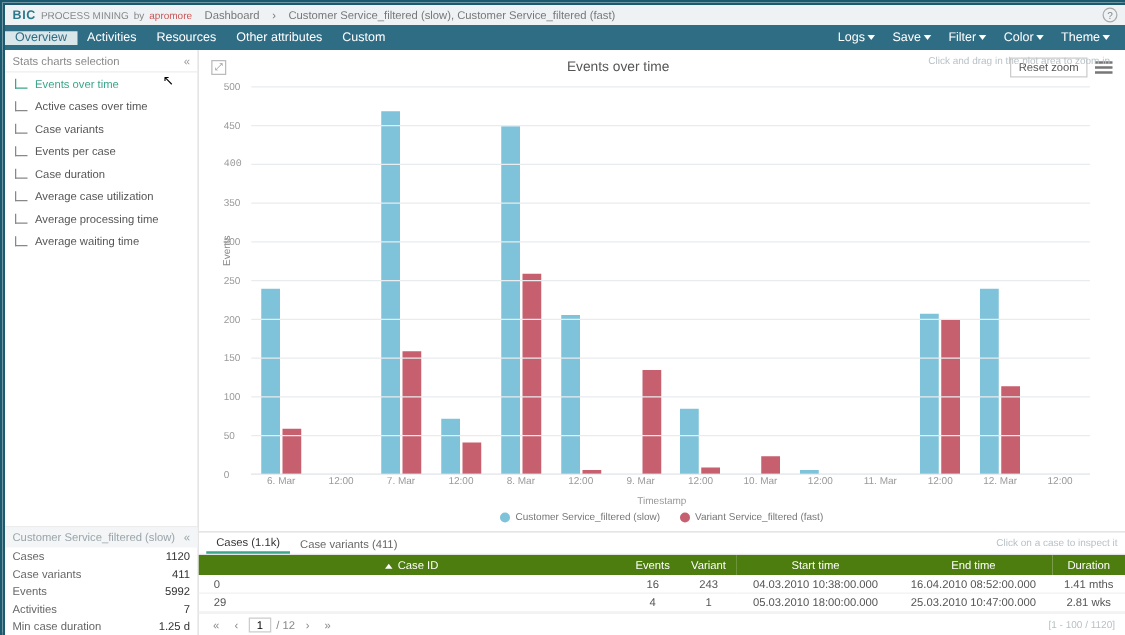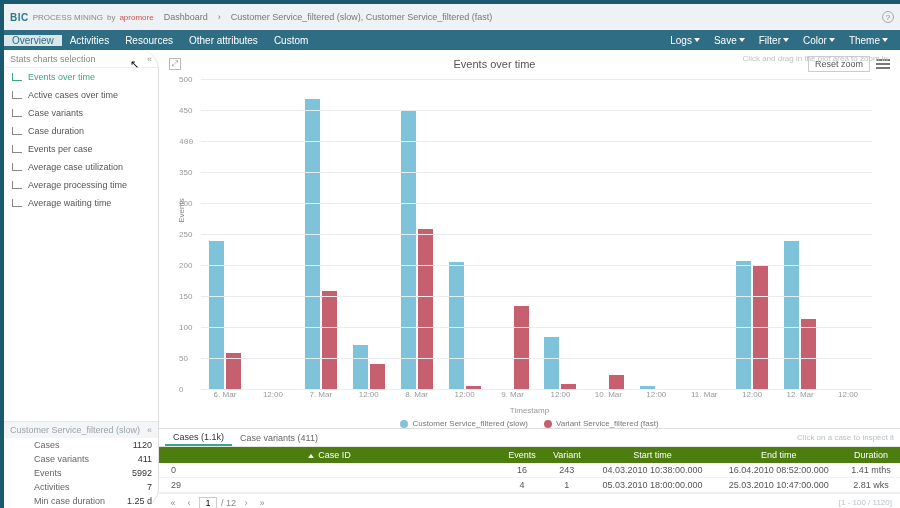--- a/index.html
+++ b/index.html
@@ -1,43 +1,43 @@
 <!DOCTYPE html>
 <html><head>
 <meta charset="utf-8">
 <style>
   * { box-sizing: border-box; margin: 0; padding: 0; }
   html, body { width: 900px; height: 508px; font-family: Arial, sans-serif; font-size: 10px; color: #333; overflow: hidden; background:#fff; border:2px solid #1b5a6e;}
   .app { display: flex; flex-direction: column; height: 100%; }
-  .topbar { height:26px; background:#eef2f4; display:flex; align-items:center; padding:0 6px; gap:4px; font-size:9px; color:#555;}
+  .topbar { height:16px; background:#eef2f4; display:flex; align-items:center; padding:0 6px; gap:4px; font-size:9px; color:#555;}
   .topbar .logo { font-weight:bold; color:#2b7a8c; font-size:10px; letter-spacing:0.5px;}
   .topbar .sub { color:#888; font-size:8px;}
   .topbar .crumb { color:#777; margin-left:6px;}
   .topbar .help { margin-left:auto; width:12px; height:12px; border:1px solid #aaa; border-radius:50%; display:flex; align-items:center; justify-content:center; font-size:8px; color:#888;}
   .menubar { height:20px; background:#2f6d85; display:flex; align-items:center; color:#fff; font-size:10px;}
   .menubar .left { display:flex; height:100%;align-items:center;}
   .menubar .tab { padding:0 8px; display:flex; align-items:center; gap:4px; cursor:pointer;}
   .menubar .tab.active { background:#d9e6ea; color:#2f6d85;}
   .menubar .right { margin-left:auto; display:flex; gap:2px; padding-right:6px;}
   .menubar .ritem { padding:0 6px; display:flex; align-items:center; gap:2px; cursor:pointer;}
   .menubar .caret { border-left:3px solid transparent; border-right:3px solid transparent; border-top:4px solid currentColor; display:inline-block;}
   .body { flex:1; display:flex; min-height:0;}
-  .sidebar { width:155px; border-right:1px solid #ddd; display:flex; flex-direction:column; background:#fff;border-radius:20px;}
+  .sidebar { width:155px; border-right:1px solid #ddd; display:flex; flex-direction:column; background:#fff;}
   .side-head { height:18px; border-bottom:1px solid #eee; display:flex; align-items:center; padding:0 6px; font-size:9px; color:#888;}
   .side-head .collapse { margin-left:auto; font-size:9px; color:#999;}
   .side-list { flex:1; overflow:auto;}
   .sitem { display:flex; align-items:center; gap:6px; padding:4px 8px; font-size:9px; color:#555; cursor:pointer;}
   .sitem.active { color:#3aa68a;}
   .sitem.active .sicon { border-color:#3aa68a;}
   .sicon { width:10px; height:8px; border-left:1px solid #888; border-bottom:1px solid #888; position:relative;}
   .cursor { position:absolute; left:130px; top:58px; font-size:11px; color:#000;}
   .side-bottom { border-top:1px solid #e6e6e6; font-size:9px;}
   .sb-head { background:#f3f5f6; padding:3px 6px; color:#9aa5aa; display:flex; align-items:center;}
   .sb-head .collapse { margin-left:auto;}
-  .sb-row { display:flex; padding:2px 6px; color:#666;margin-left:24px;}
+  .sb-row { display:flex; padding:2px 6px; color:#666;}
   .sb-row .v { margin-left:auto; color:#333;}
   .main { flex:1; display:flex; flex-direction:column; min-width:0;}
   .chart-area { flex:1; position:relative; padding:6px 10px 0 10px;}
   .chart-hint { position:absolute; right:12px; top:4px; font-size:8px; color:#b9c2c6;}
   .chart-head { display:flex; align-items:center;}
   .chart-title { flex:1; text-align:center; font-size:11px; color:#555;}
   .expand-icon { width:12px; height:12px; border:1px solid #bbb; color:#888; display:flex; align-items:center;justify-content:center; font-size:8px;}
   .reset { border:1px solid #ccc; font-size:9px; padding:2px 6px; color:#555; background:#fff; margin-right:6px;}
   .menu3 { width:14px; display:flex; flex-direction:column; gap:2px;}
   .menu3 span{ height:2px; background:#777;}
@@ -118,25 +118,25 @@
           <div class="sitem">
             <span class="sicon"></span>
             <span>Active cases over time</span>
           </div>
           <div class="sitem">
             <span class="sicon"></span>
             <span>Case variants</span>
           </div>
           <div class="sitem">
             <span class="sicon"></span>
+            <span>Events per case</span>
+          </div>
+          <div class="sitem">
+            <span class="sicon"></span>
             <span>Case duration</span>
-          </div>
-          <div class="sitem">
-            <span class="sicon"></span>
-            <span>Events per case</span>
           </div>
           <div class="sitem">
             <span class="sicon"></span>
             <span>Average case utilization</span>
           </div>
           <div class="sitem">
             <span class="sicon"></span>
             <span>Average processing time</span>
           </div>
           <div class="sitem">

